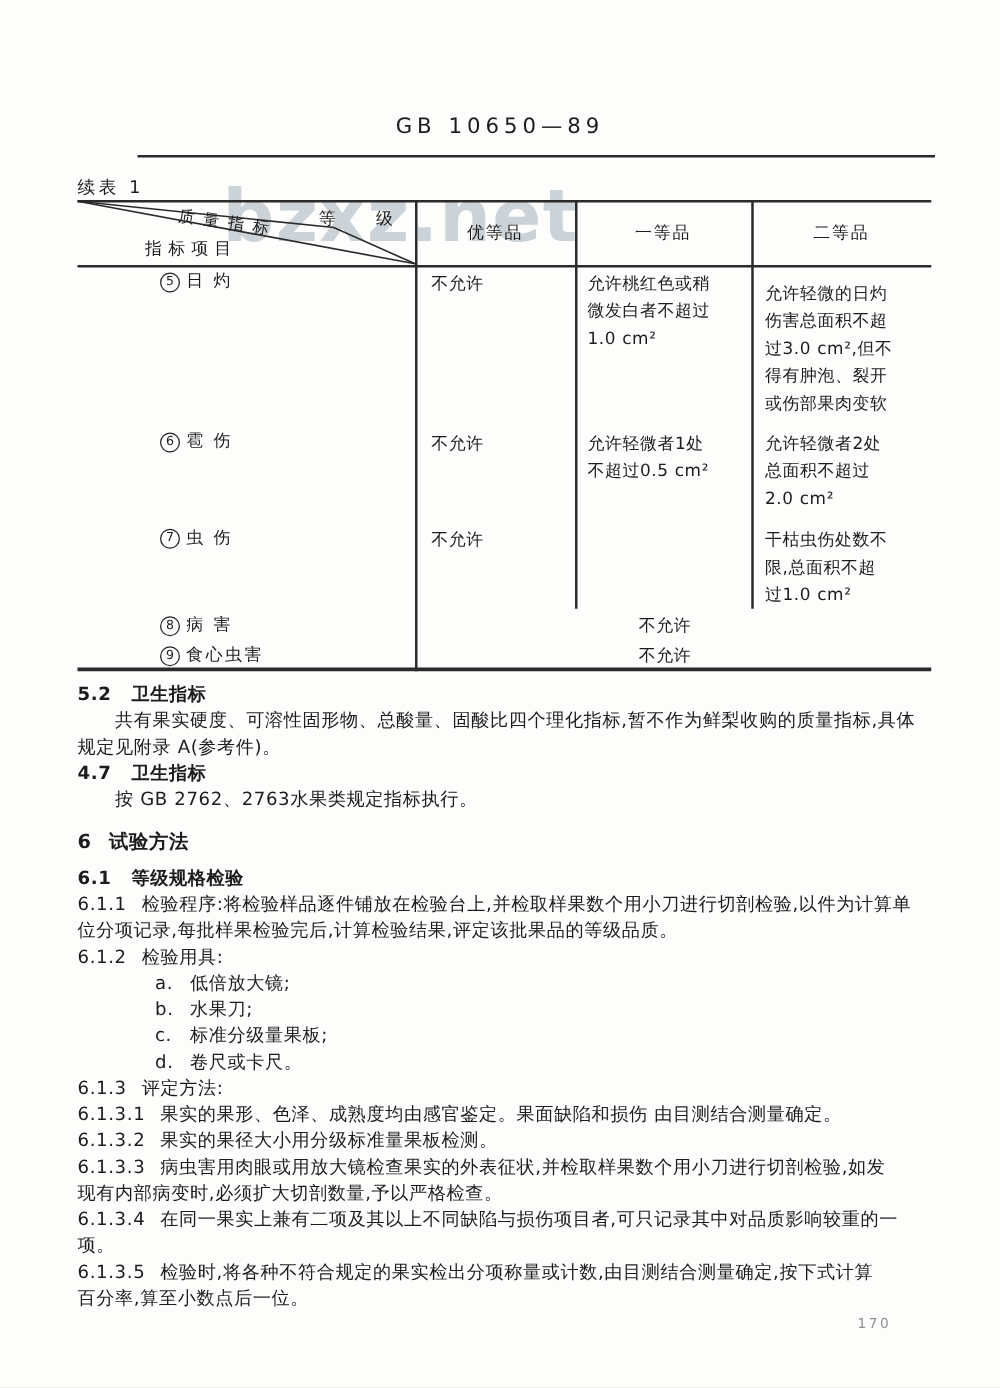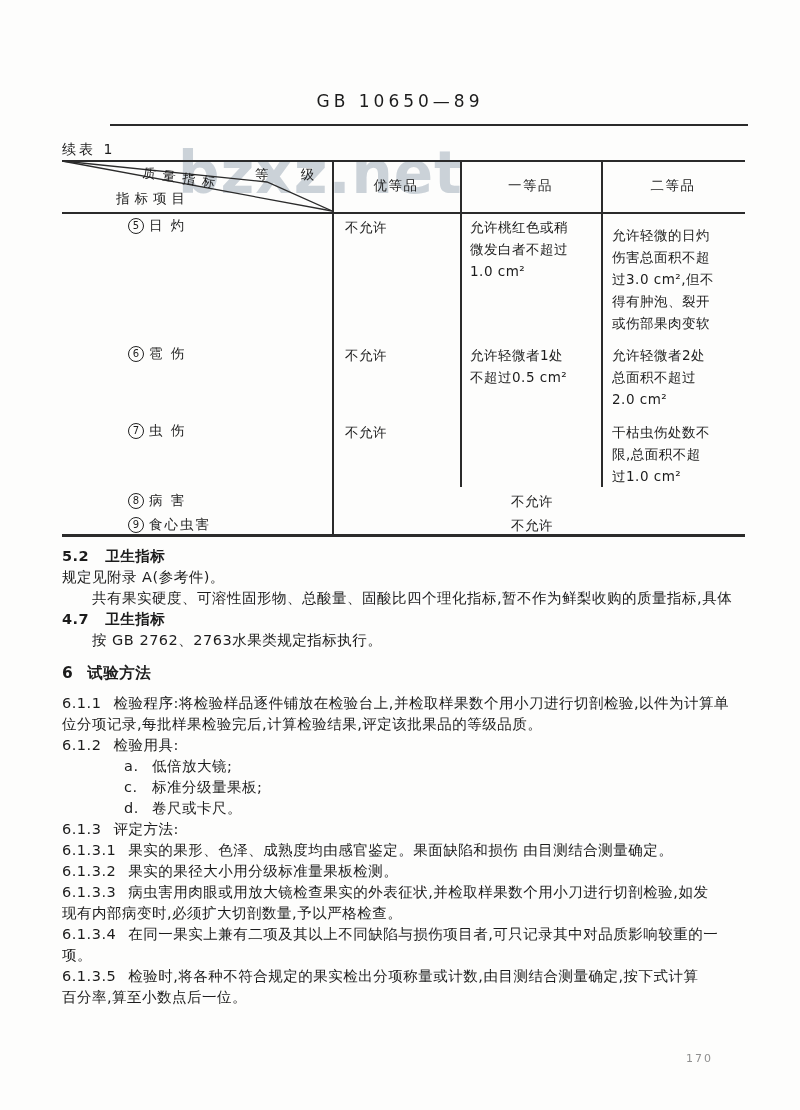--- a/index.html
+++ b/index.html
@@ -143,29 +143,31 @@
 
     <div class="cell item rt3"><span class="circ">8</span><span>病 害</span></div>
     <div class="cell mg mg3">不允许</div>
 
     <div class="cell item rt4"><span class="circ">9</span><span>食心虫害</span></div>
     <div class="cell mg mg4">不允许</div>
   </div>
 
   <div class="docbody">
     <div class="bp h2"><span class="lbl">5.2</span><span>卫生指标</span></div>
+    <div class="bp ind">共有果实硬度、可溶性固形物、总酸量、固酸比四个理化指标,暂不作为鲜梨收购的质量指标,具体</div>
     <div class="bp">规定见附录 A(参考件)。</div>
-    <div class="bp ind">共有果实硬度、可溶性固形物、总酸量、固酸比四个理化指标,暂不作为鲜梨收购的质量指标,具体</div>
     <div class="bp h2"><span class="lbl">4.7</span><span>卫生指标</span></div>
     <div class="bp ind">按 GB 2762、2763水果类规定指标执行。</div>
     <div class="bp h1"><span class="lbl">6</span><span>试验方法</span></div>
+    <div class="bp h2"><span class="lbl">6.1</span><span>等级规格检验</span></div>
     <div class="bp num"><span class="lbl">6.1.1</span><span>检验程序:将检验样品逐件铺放在检验台上,并检取样果数个用小刀进行切剖检验,以件为计算单</span></div>
     <div class="bp">位分项记录,每批样果检验完后,计算检验结果,评定该批果品的等级品质。</div>
     <div class="bp num"><span class="lbl">6.1.2</span><span>检验用具:</span></div>
     <div class="bp list"><span class="lbl">a.</span><span>低倍放大镜;</span></div>
+    <div class="bp list"><span class="lbl">b.</span><span>水果刀;</span></div>
     <div class="bp list"><span class="lbl">c.</span><span>标准分级量果板;</span></div>
     <div class="bp list"><span class="lbl">d.</span><span>卷尺或卡尺。</span></div>
     <div class="bp num"><span class="lbl">6.1.3</span><span>评定方法:</span></div>
     <div class="bp num"><span class="lbl">6.1.3.1</span><span>果实的果形、色泽、成熟度均由感官鉴定。果面缺陷和损伤 由目测结合测量确定。</span></div>
     <div class="bp num"><span class="lbl">6.1.3.2</span><span>果实的果径大小用分级标准量果板检测。</span></div>
     <div class="bp num"><span class="lbl">6.1.3.3</span><span>病虫害用肉眼或用放大镜检查果实的外表征状,并检取样果数个用小刀进行切剖检验,如发</span></div>
     <div class="bp">现有内部病变时,必须扩大切剖数量,予以严格检查。</div>
     <div class="bp num"><span class="lbl">6.1.3.4</span><span>在同一果实上兼有二项及其以上不同缺陷与损伤项目者,可只记录其中对品质影响较重的一</span></div>
     <div class="bp">项。</div>
     <div class="bp num"><span class="lbl">6.1.3.5</span><span>检验时,将各种不符合规定的果实检出分项称量或计数,由目测结合测量确定,按下式计算</span></div>

